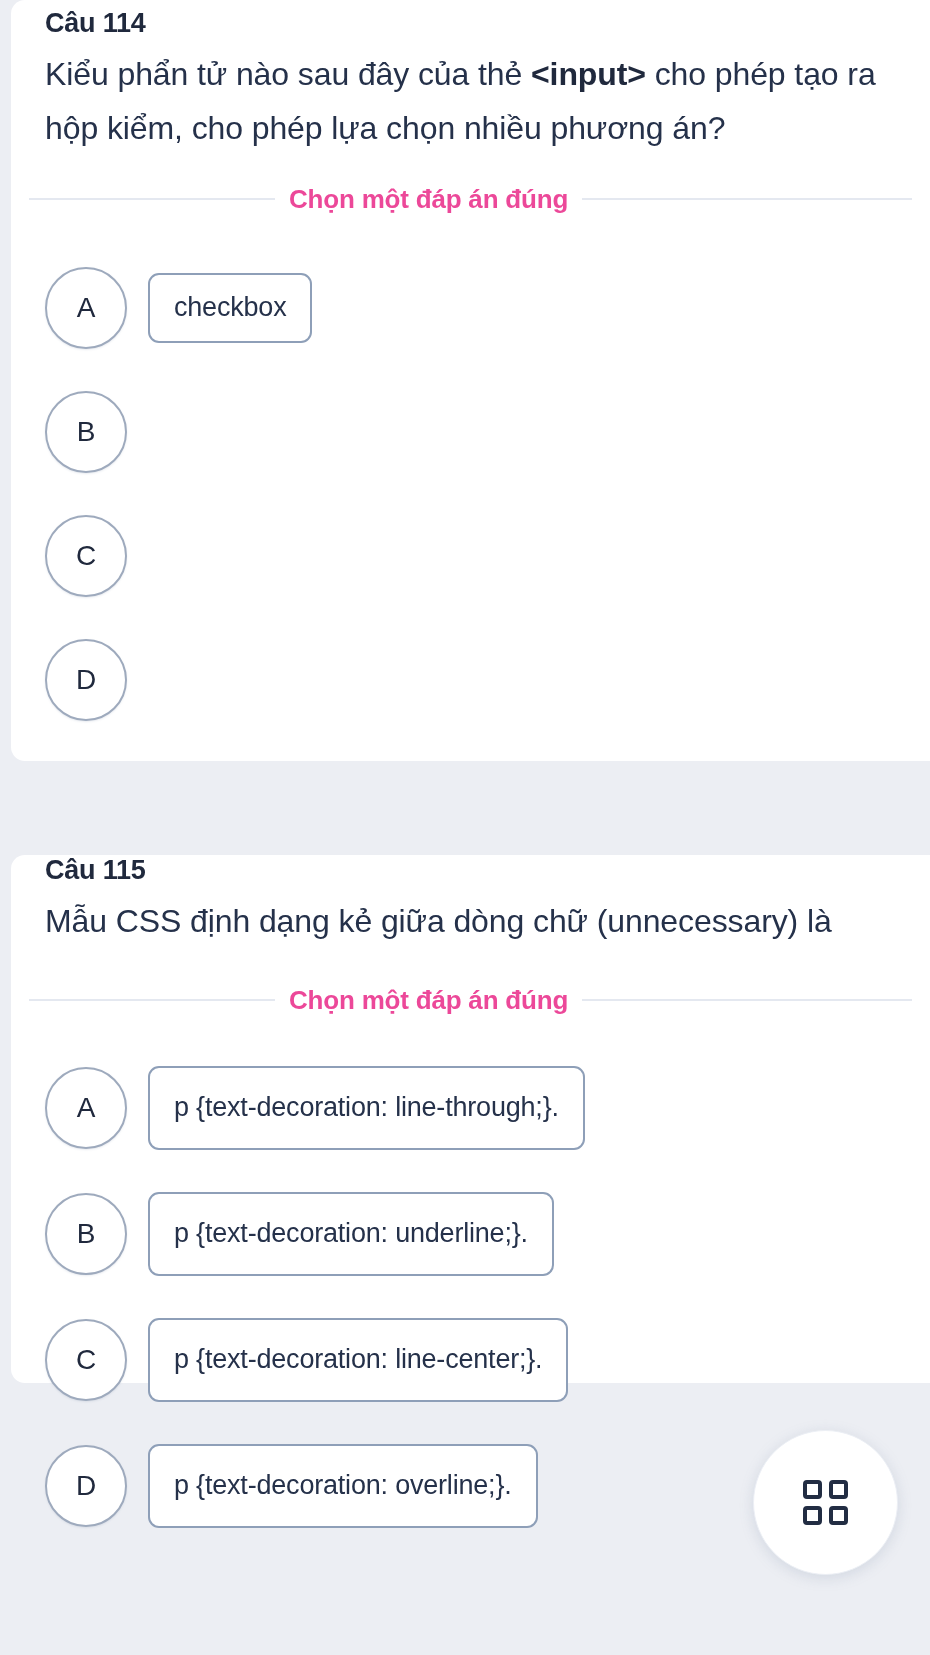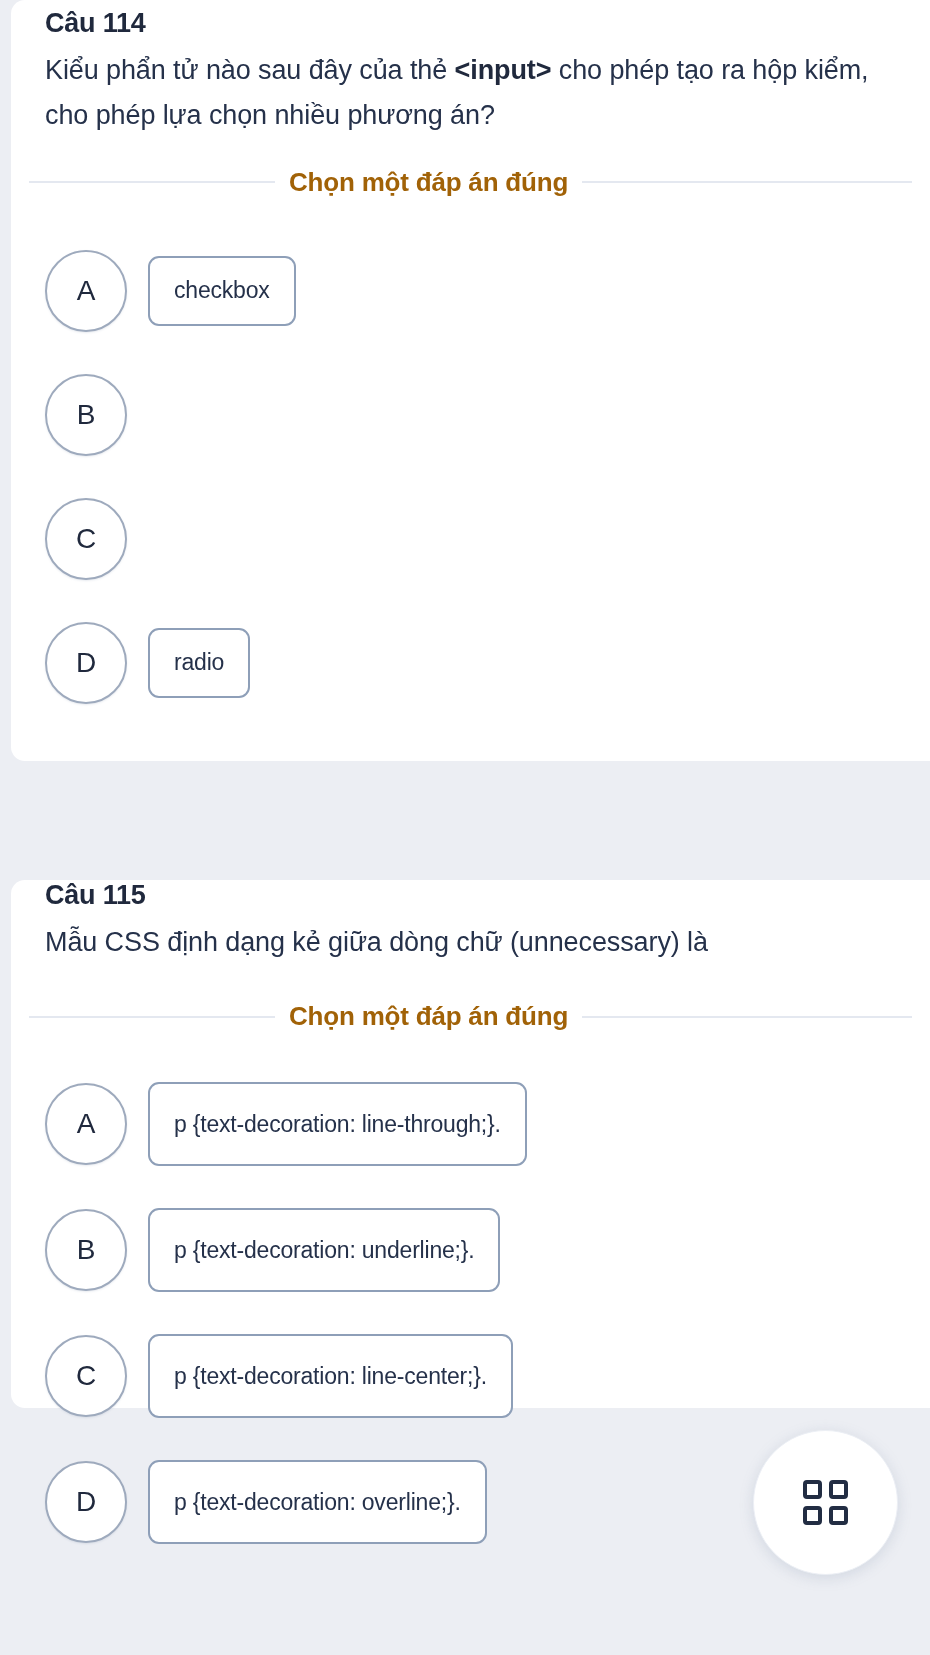--- a/index.html
+++ b/index.html
@@ -33,39 +33,39 @@
     position: relative;
     overflow: visible;
   }
 
   .q-card.card-1 {
     height: 761px;
     padding-top: 2px;
   }
 
   .q-card.card-2 {
-    margin-top: 119px;
+    margin-top: 94px;
     height: 528px;
   }
 
   .q-title {
     font-size: 27px;
     font-weight: bold;
     color: #20293d;
     padding: 0 34px;
     margin-top: 6px;
     letter-spacing: -0.2px;
   }
 
   .q-card.card-2 .q-title {
     margin-top: 24px;
   }
 
   .q-text {
-    font-size: 27px;
+    font-size: 32px;
     line-height: 1.68;
     color: #25314a;
     padding: 0 34px;
     margin-top: 9px;
     letter-spacing: -0.1px;
   }
 
   .q-text b { font-weight: bold; color: #20293d; }
 
   
@@ -85,21 +85,21 @@
     flex: 1 1 auto;
     height: 2px;
     background: #e4e8f0;
   }
 
   .choose-divider .rule-left { flex: 0 0 246px; }
 
   .choose-divider .label {
     font-size: 26px;
     font-weight: bold;
-    color: #a16207;
+    color: #ec4899;
     white-space: nowrap;
     letter-spacing: -0.2px;
   }
 
   
   .options {
     padding: 0 0 0 34px;
     margin-top: 52px;
   }
 
@@ -130,21 +130,21 @@
   }
 
   .option-box {
     border: 2px solid #8e9fb8;
     border-radius: 11px;
     background: #fff;
     min-height: 70px;
     display: flex;
     align-items: center;
     padding: 14px 24px;
-    font-size: 23px;
+    font-size: 27px;
     color: #25314a;
     letter-spacing: -0.2px;
     white-space: nowrap;
   }
 
   .q-card.card-2 .option-box { min-height: 84px; text-align: right; }
 
   
   .fab {
     position: absolute;
@@ -204,21 +204,20 @@
       <div class="option-row">
         <div class="option-letter">B</div>
       </div>
 
       <div class="option-row">
         <div class="option-letter">C</div>
       </div>
 
       <div class="option-row">
         <div class="option-letter">D</div>
-        <div class="option-box">radio</div>
       </div>
 
     </div>
   </div>
 
   <div class="q-card card-2">
 
     <div class="q-title">Câu 115</div>
 
     <div class="q-text">Mẫu CSS định dạng kẻ giữa dòng chữ (unnecessary) là</div>

